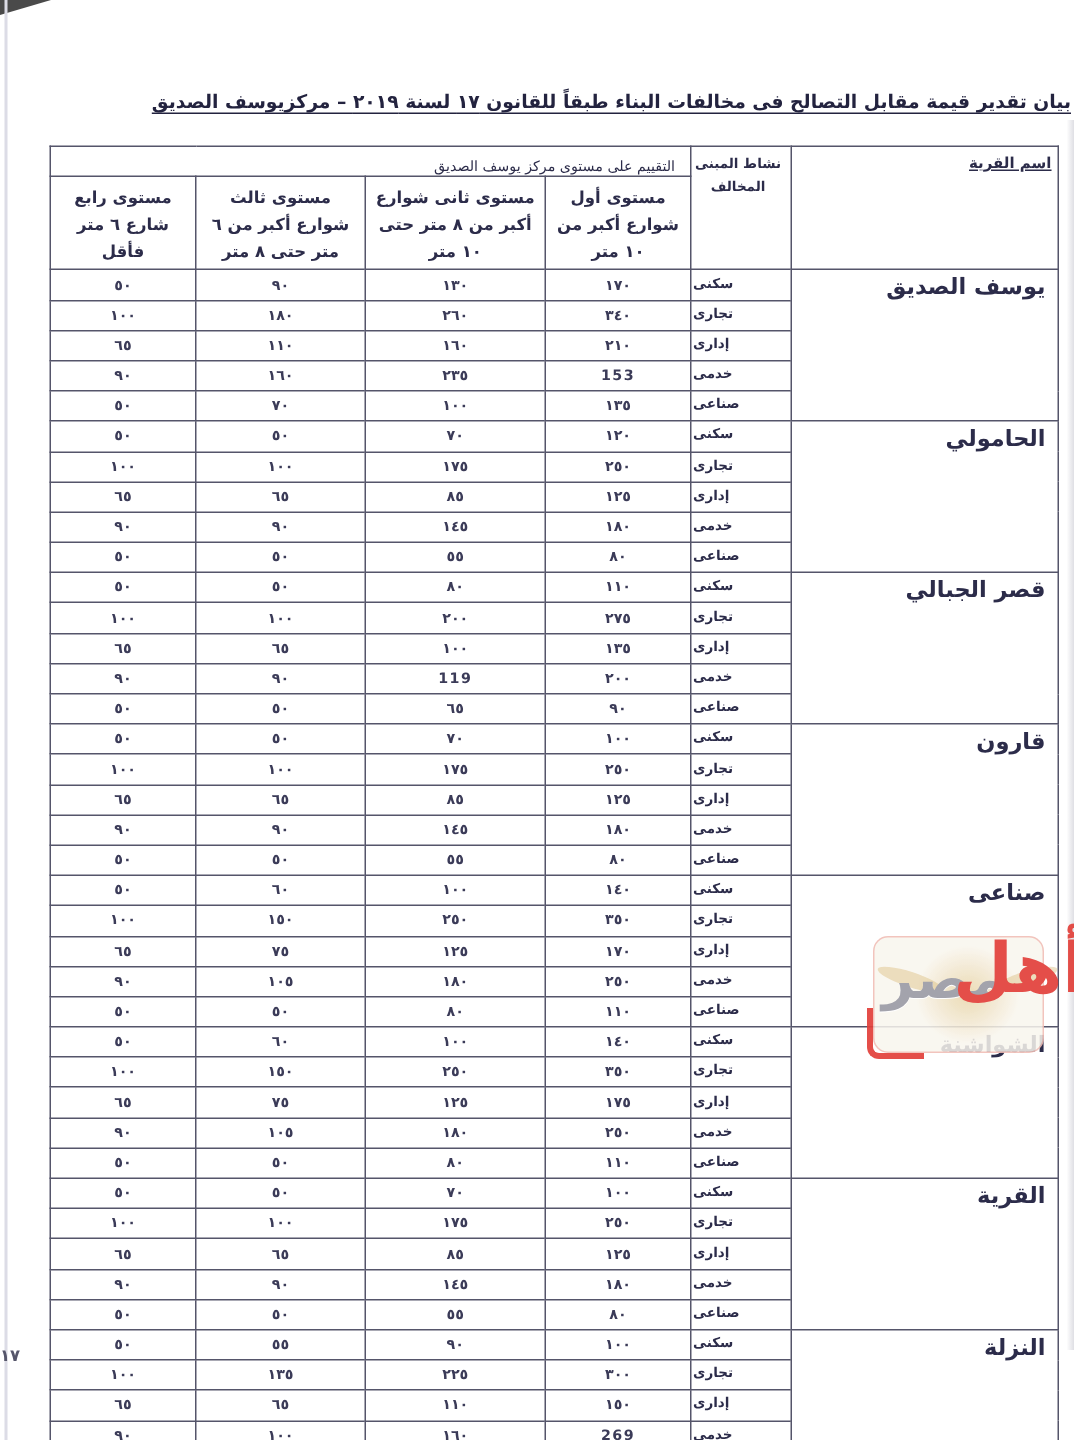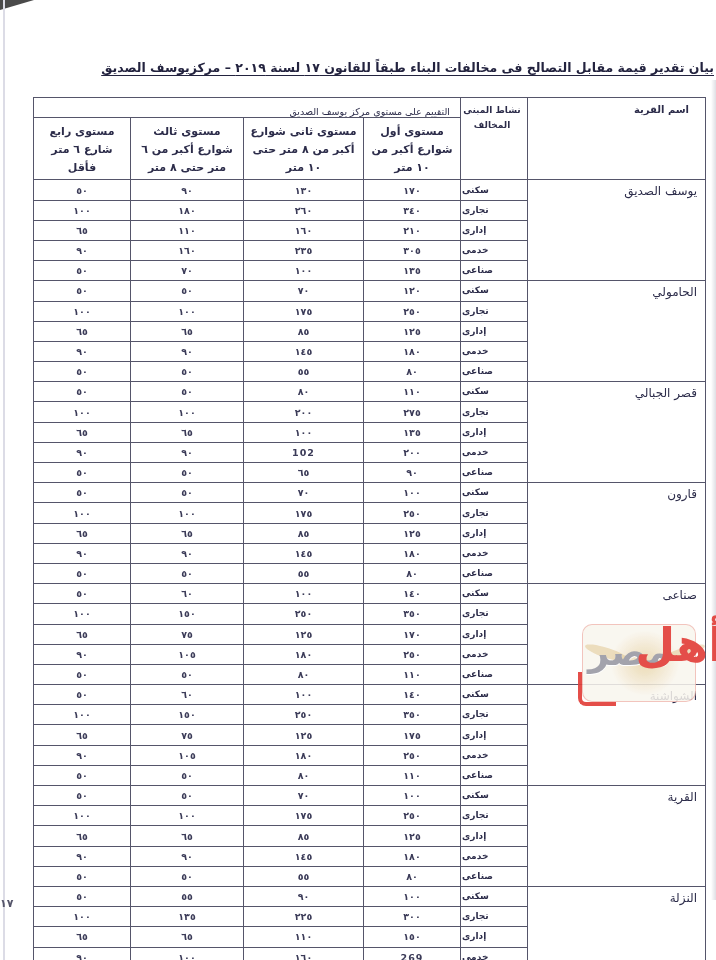--- a/index.html
+++ b/index.html
@@ -20,32 +20,32 @@
   }
 
   table.main{
     position:absolute;left:33px;top:97px;width:672px;direction:rtl;
     border-collapse:collapse;table-layout:fixed;
   }
   table.main th,table.main td{
     border:1px solid #55556a;overflow:hidden;
   }
   table.main{border:1.5px solid #3a3a4a;}
-  th.h-village{width:178px;vertical-align:top;text-align:right;padding:6px 16px 0 0;
-    font-size:10px;font-weight:bold;color:#2c2c4a;height:37px;}
+  th.h-village{width:178px;vertical-align:top;text-align:right;padding:6px 4px 0 0;
+    font-size:10px;font-weight:bold;color:#2c2c4a;height:37px;text-decoration:underline;}
   th.h-activity{width:67px;vertical-align:top;padding:5px 4px 0 0;
     font-size:9px;font-weight:bold;line-height:1.7;color:#2c2c4a;}
   th.h-eval{text-align:right;vertical-align:top;padding:8px 10px 0 0;
     font-size:9.5px;font-weight:normal;color:#2c2c4a;}
   th.h-level{vertical-align:top;padding:5px 6px 2px 6px;
     font-size:11px;font-weight:bold;line-height:1.65;color:#2c2c4a;height:42px;}
   col.c-l1{width:97px;}col.c-l2{width:120px;}col.c-l3{width:113px;}col.c-l4{width:97px;}
 
   td.village-cell{vertical-align:top;text-align:right;padding:3px 8px 0 0;
-    font-size:12px;font-weight:normal;color:#2c2c4a;}
+    font-size:15px;font-weight:bold;color:#2c2c4a;}
   td.activity-cell{text-align:left;font-size:9px;font-weight:bold;color:#2c2c4a;}
   tr.data-row td{height:17.2px;line-height:17px;}
   td.value-cell{text-align:center;font-size:9.5px;font-weight:bold;color:#3b3b58;
     letter-spacing:1px;}
 
   .page-number{position:absolute;left:0;right:0;top:897px;
     font-size:11px;color:#55556a;font-weight:bold;}
 
   .watermark{position:absolute;top:616px;right:-14px;width:158px;height:96px;opacity:.92;}
   .wm-box{position:absolute;left:10px;top:8px;right:34px;bottom:10px;
@@ -112,21 +112,21 @@
       </tr>
       <tr class="data-row">
         <td class="activity-cell">إدارى</td>
         <td class="value-cell">٢١٠</td>
         <td class="value-cell">١٦٠</td>
         <td class="value-cell">١١٠</td>
         <td class="value-cell">٦٥</td>
       </tr>
       <tr class="data-row">
         <td class="activity-cell">خدمى</td>
-        <td class="value-cell">٣٠٥</td>
+        <td class="value-cell">153</td>
         <td class="value-cell">٢٣٥</td>
         <td class="value-cell">١٦٠</td>
         <td class="value-cell">٩٠</td>
       </tr>
       <tr class="data-row">
         <td class="activity-cell">صناعى</td>
         <td class="value-cell">١٣٥</td>
         <td class="value-cell">١٠٠</td>
         <td class="value-cell">٧٠</td>
         <td class="value-cell">٥٠</td>
@@ -185,21 +185,21 @@
       <tr class="data-row">
         <td class="activity-cell">إدارى</td>
         <td class="value-cell">١٣٥</td>
         <td class="value-cell">١٠٠</td>
         <td class="value-cell">٦٥</td>
         <td class="value-cell">٦٥</td>
       </tr>
       <tr class="data-row">
         <td class="activity-cell">خدمى</td>
         <td class="value-cell">٢٠٠</td>
-        <td class="value-cell">102</td>
+        <td class="value-cell">119</td>
         <td class="value-cell">٩٠</td>
         <td class="value-cell">٩٠</td>
       </tr>
       <tr class="data-row">
         <td class="activity-cell">صناعى</td>
         <td class="value-cell">٩٠</td>
         <td class="value-cell">٦٥</td>
         <td class="value-cell">٥٠</td>
         <td class="value-cell">٥٠</td>
       </tr>

